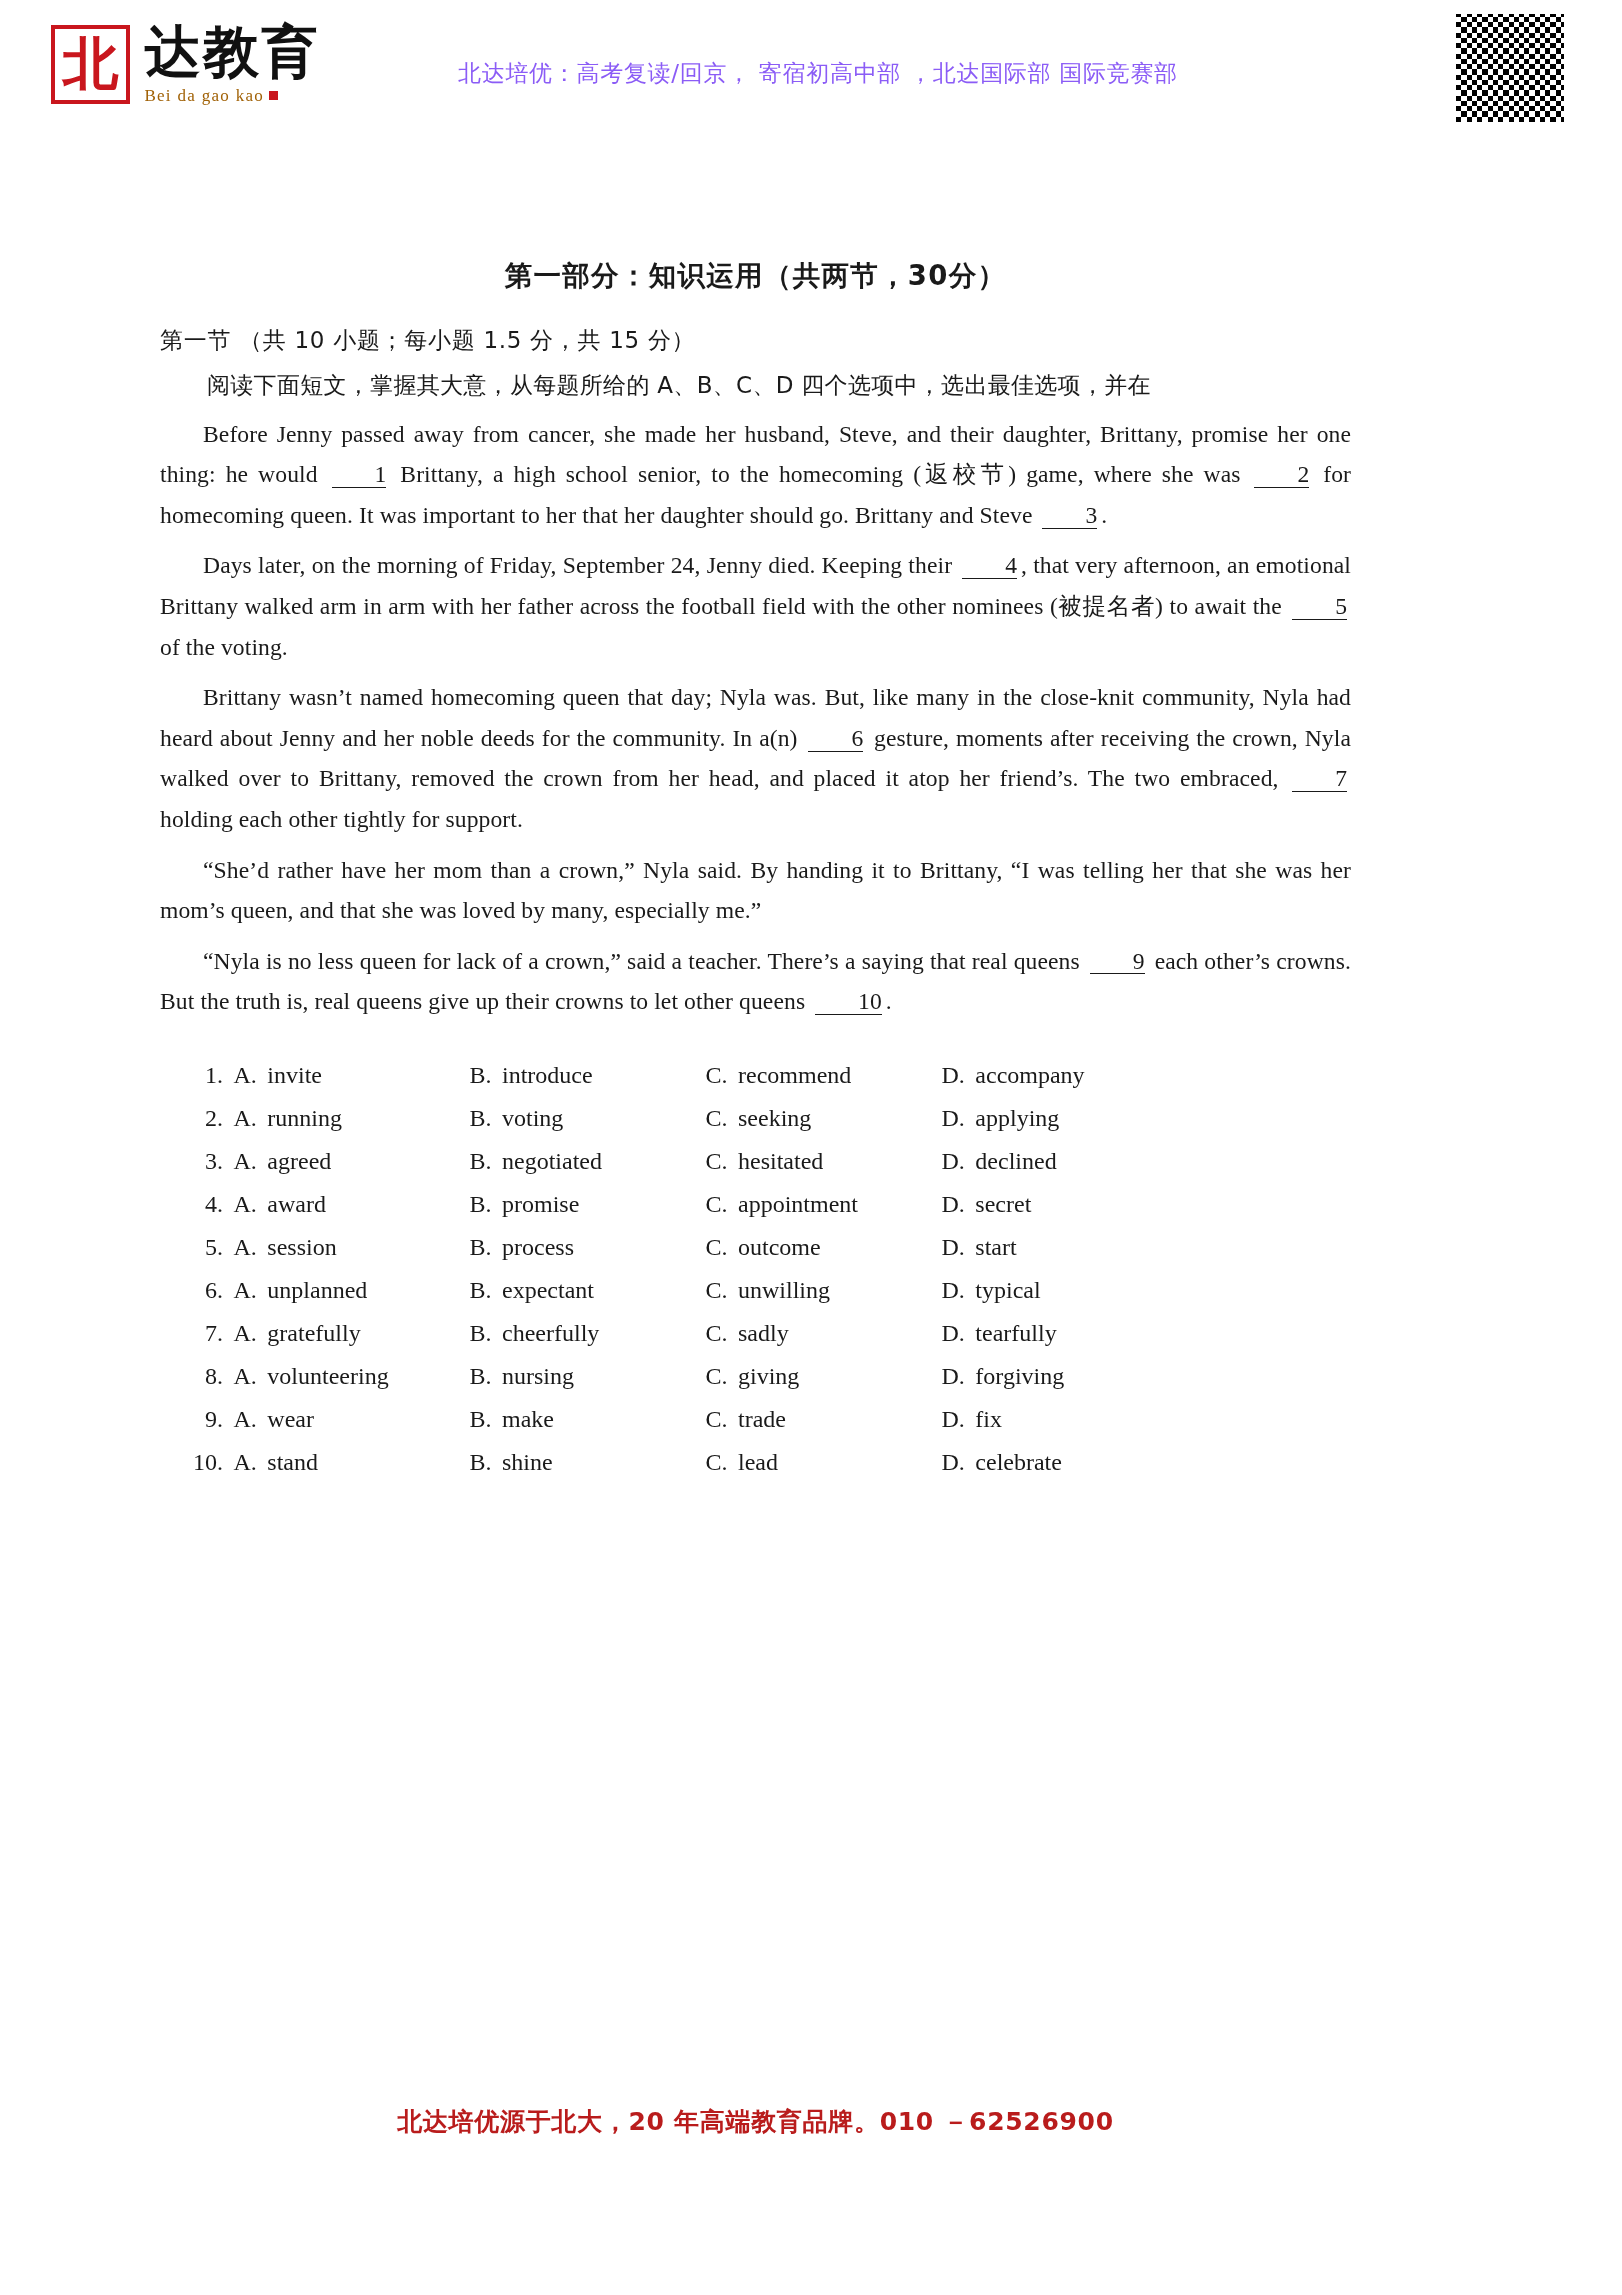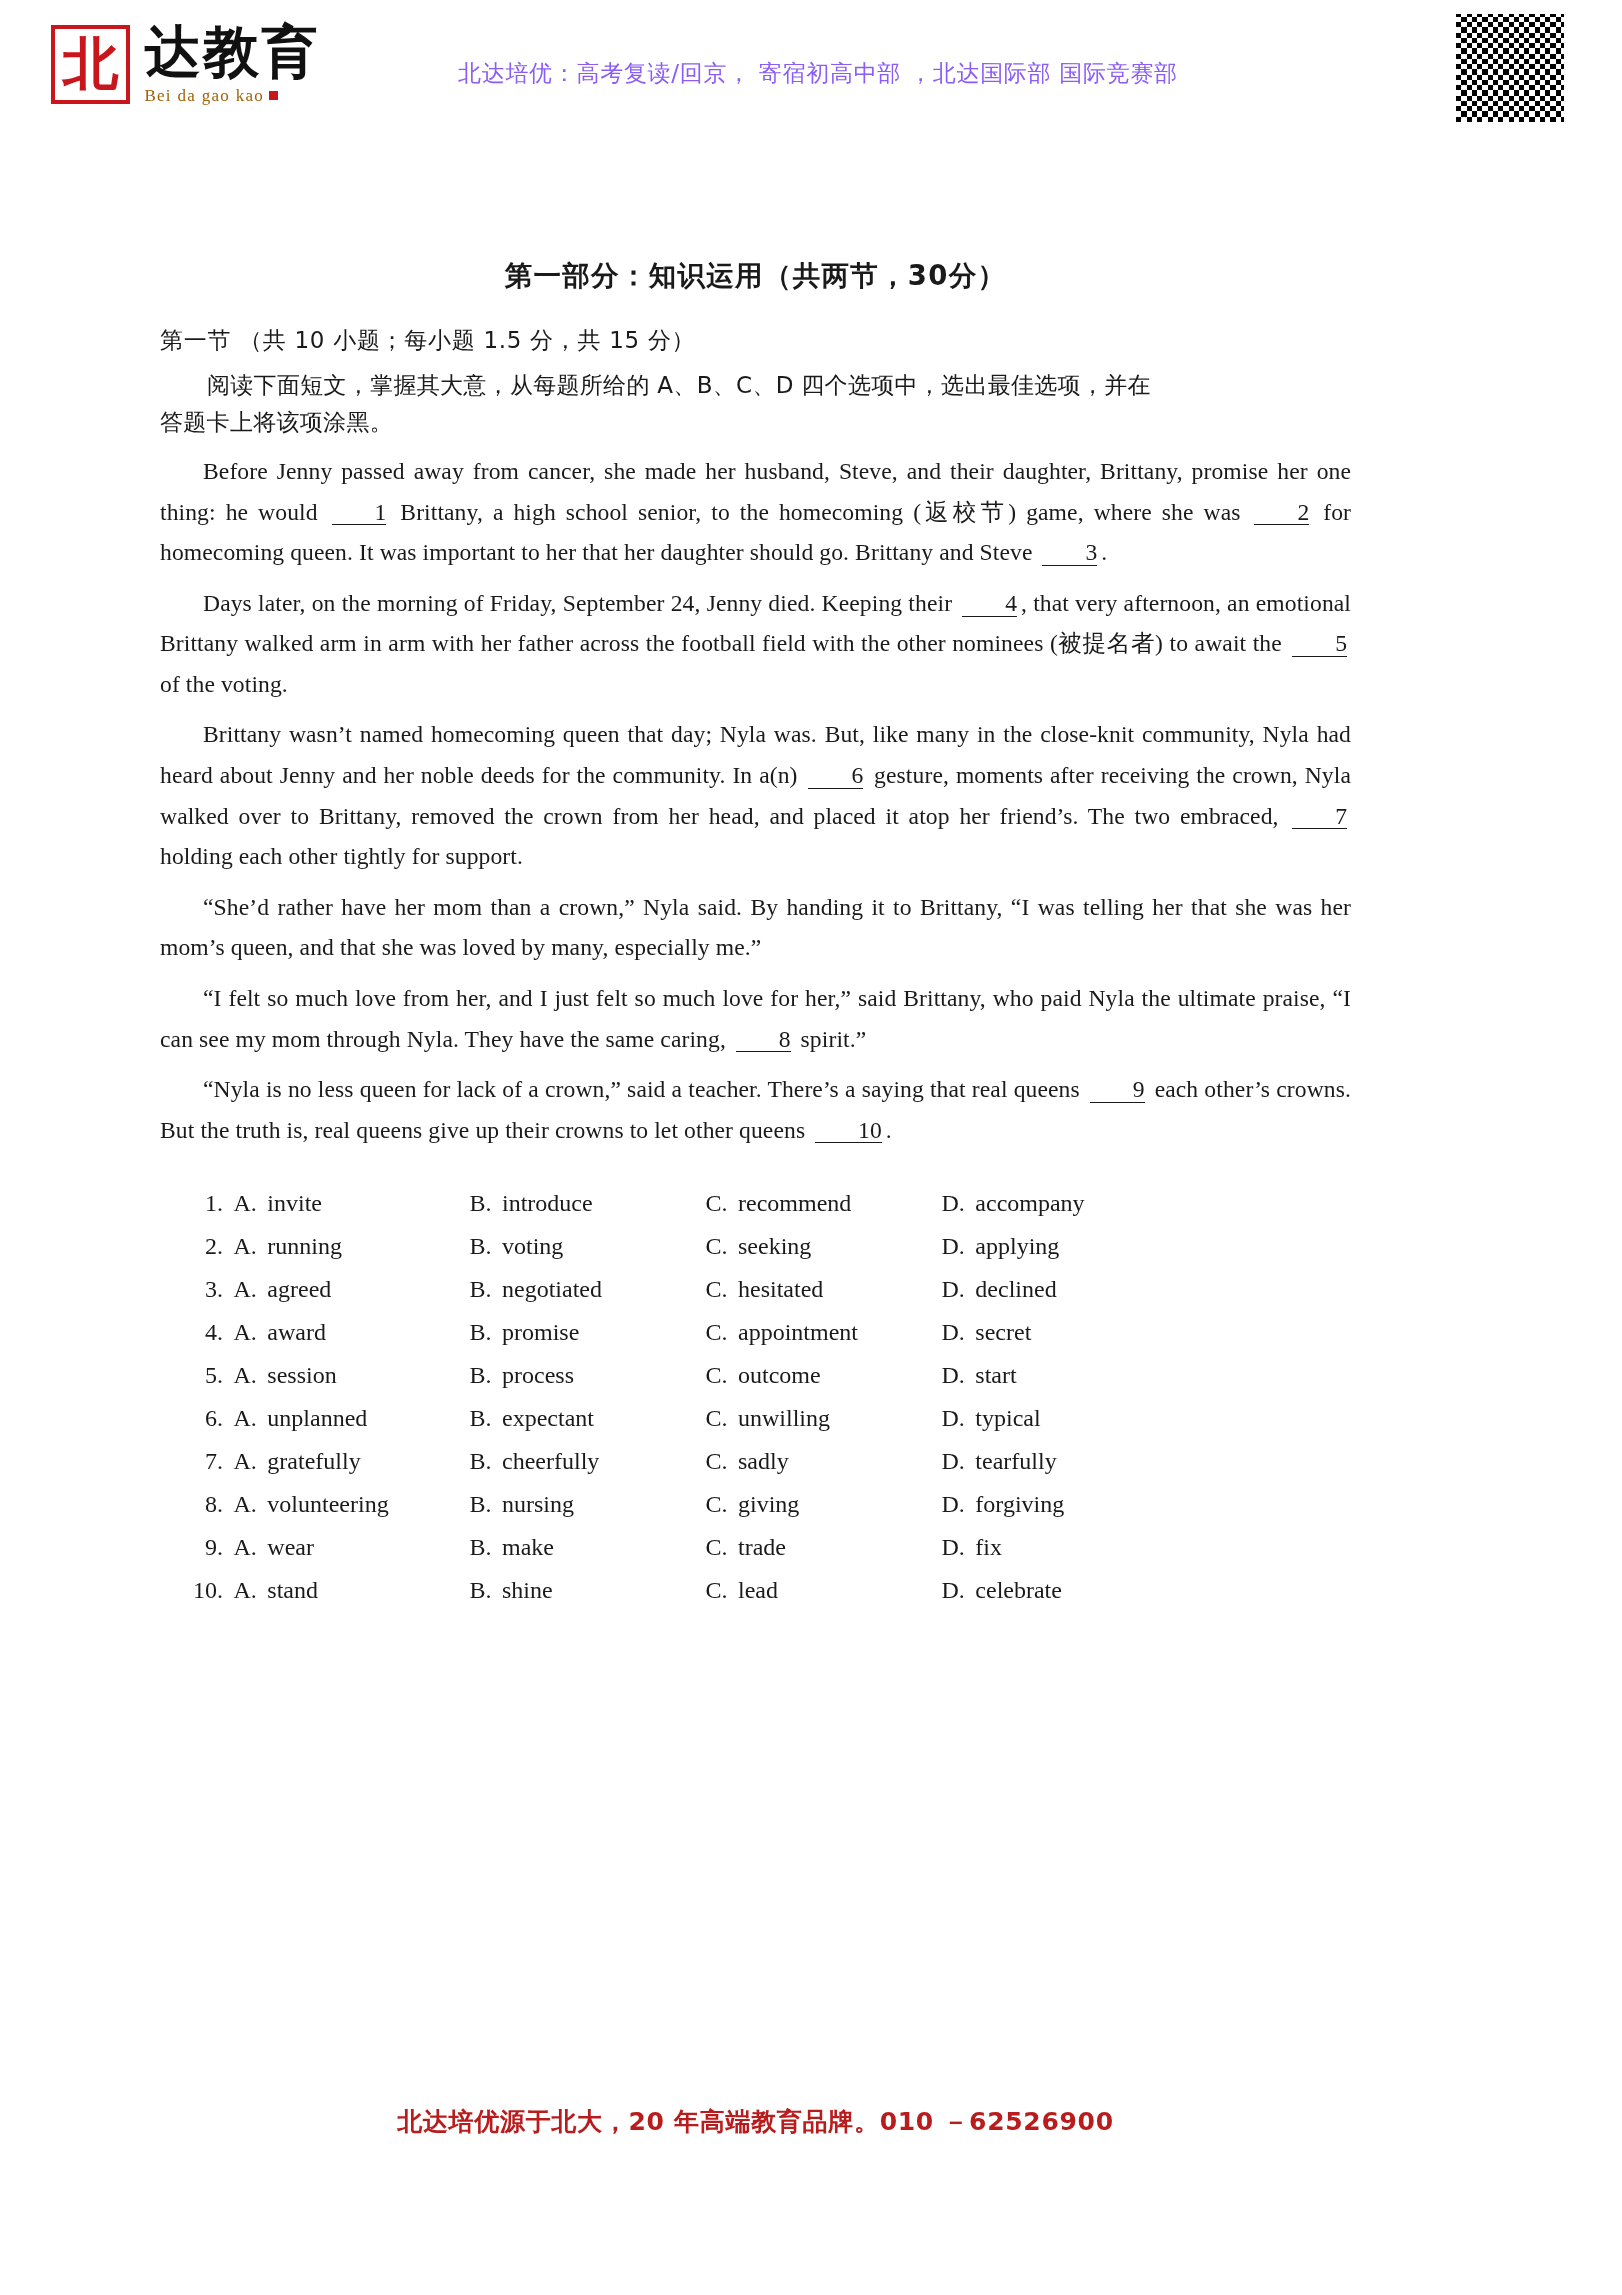--- a/index.html
+++ b/index.html
@@ -229,28 +229,26 @@
 
 <div class="sheet">
 
   <div class="part-title">第一部分：知识运用（共两节，30分）</div>
 
   <div class="content">
 
     <div class="section-head">第一节 （共 10 小题；每小题 1.5 分，共 15 分）</div>
 
     <div class="cn-para indent">阅读下面短文，掌握其大意，从每题所给的 A、B、C、D 四个选项中，选出最佳选项，并在</div>
-    <div class="cn-para">答题卡上将该项涂黑。</div>
 
     <div id="passage-host">
         <div class="en-para"><span>Before Jenny passed away from cancer, she made her husband, Steve, and their daughter, Brittany, promise her one thing: he would </span><span class="blank">1</span><span> Brittany, a high school senior, to the homecoming (返校节) game, where she was </span><span class="blank">2</span><span> for homecoming queen. It was important to her that her daughter should go. Brittany and Steve </span><span class="blank">3</span><span>.</span></div>
         <div class="en-para"><span>Days later, on the morning of Friday, September 24, Jenny died. Keeping their </span><span class="blank">4</span><span>, that very afternoon, an emotional Brittany walked arm in arm with her father across the football field with the other nominees (被提名者) to await the </span><span class="blank">5</span><span> of the voting.</span></div>
         <div class="en-para"><span>Brittany wasn’t named homecoming queen that day; Nyla was. But, like many in the close-knit community, Nyla had heard about Jenny and her noble deeds for the community. In a(n) </span><span class="blank">6</span><span> gesture, moments after receiving the crown, Nyla walked over to Brittany, removed the crown from her head, and placed it atop her friend’s. The two embraced, </span><span class="blank">7</span><span> holding each other tightly for support.</span></div>
         <div class="en-para"><span>“She’d rather have her mom than a crown,” Nyla said. By handing it to Brittany, “I was telling her that she was her mom’s queen, and that she was loved by many, especially me.”</span></div>
-        <div class="en-para"><span>“I felt so much love from her, and I just felt so much love for her,” said Brittany, who paid Nyla the ultimate praise, “I can see my mom through Nyla. They have the same caring, </span><span class="blank">8</span><span> spirit.”</span></div>
         <div class="en-para"><span>“Nyla is no less queen for lack of a crown,” said a teacher. There’s a saying that real queens </span><span class="blank">9</span><span> each other’s crowns. But the truth is, real queens give up their crowns to let other queens </span><span class="blank">10</span><span>.</span></div>
       </div>
 
     <div class="options" id="options-host">
         <div class="opt-row">
           <span class="opt-num">1.</span>
           <span class="opt-cell"><span class="opt-letter">A.</span><span>invite</span></span>
           <span class="opt-cell"><span class="opt-letter">B.</span><span>introduce</span></span>
           <span class="opt-cell"><span class="opt-letter">C.</span><span>recommend</span></span>
           <span class="opt-cell"><span class="opt-letter">D.</span><span>accompany</span></span>

